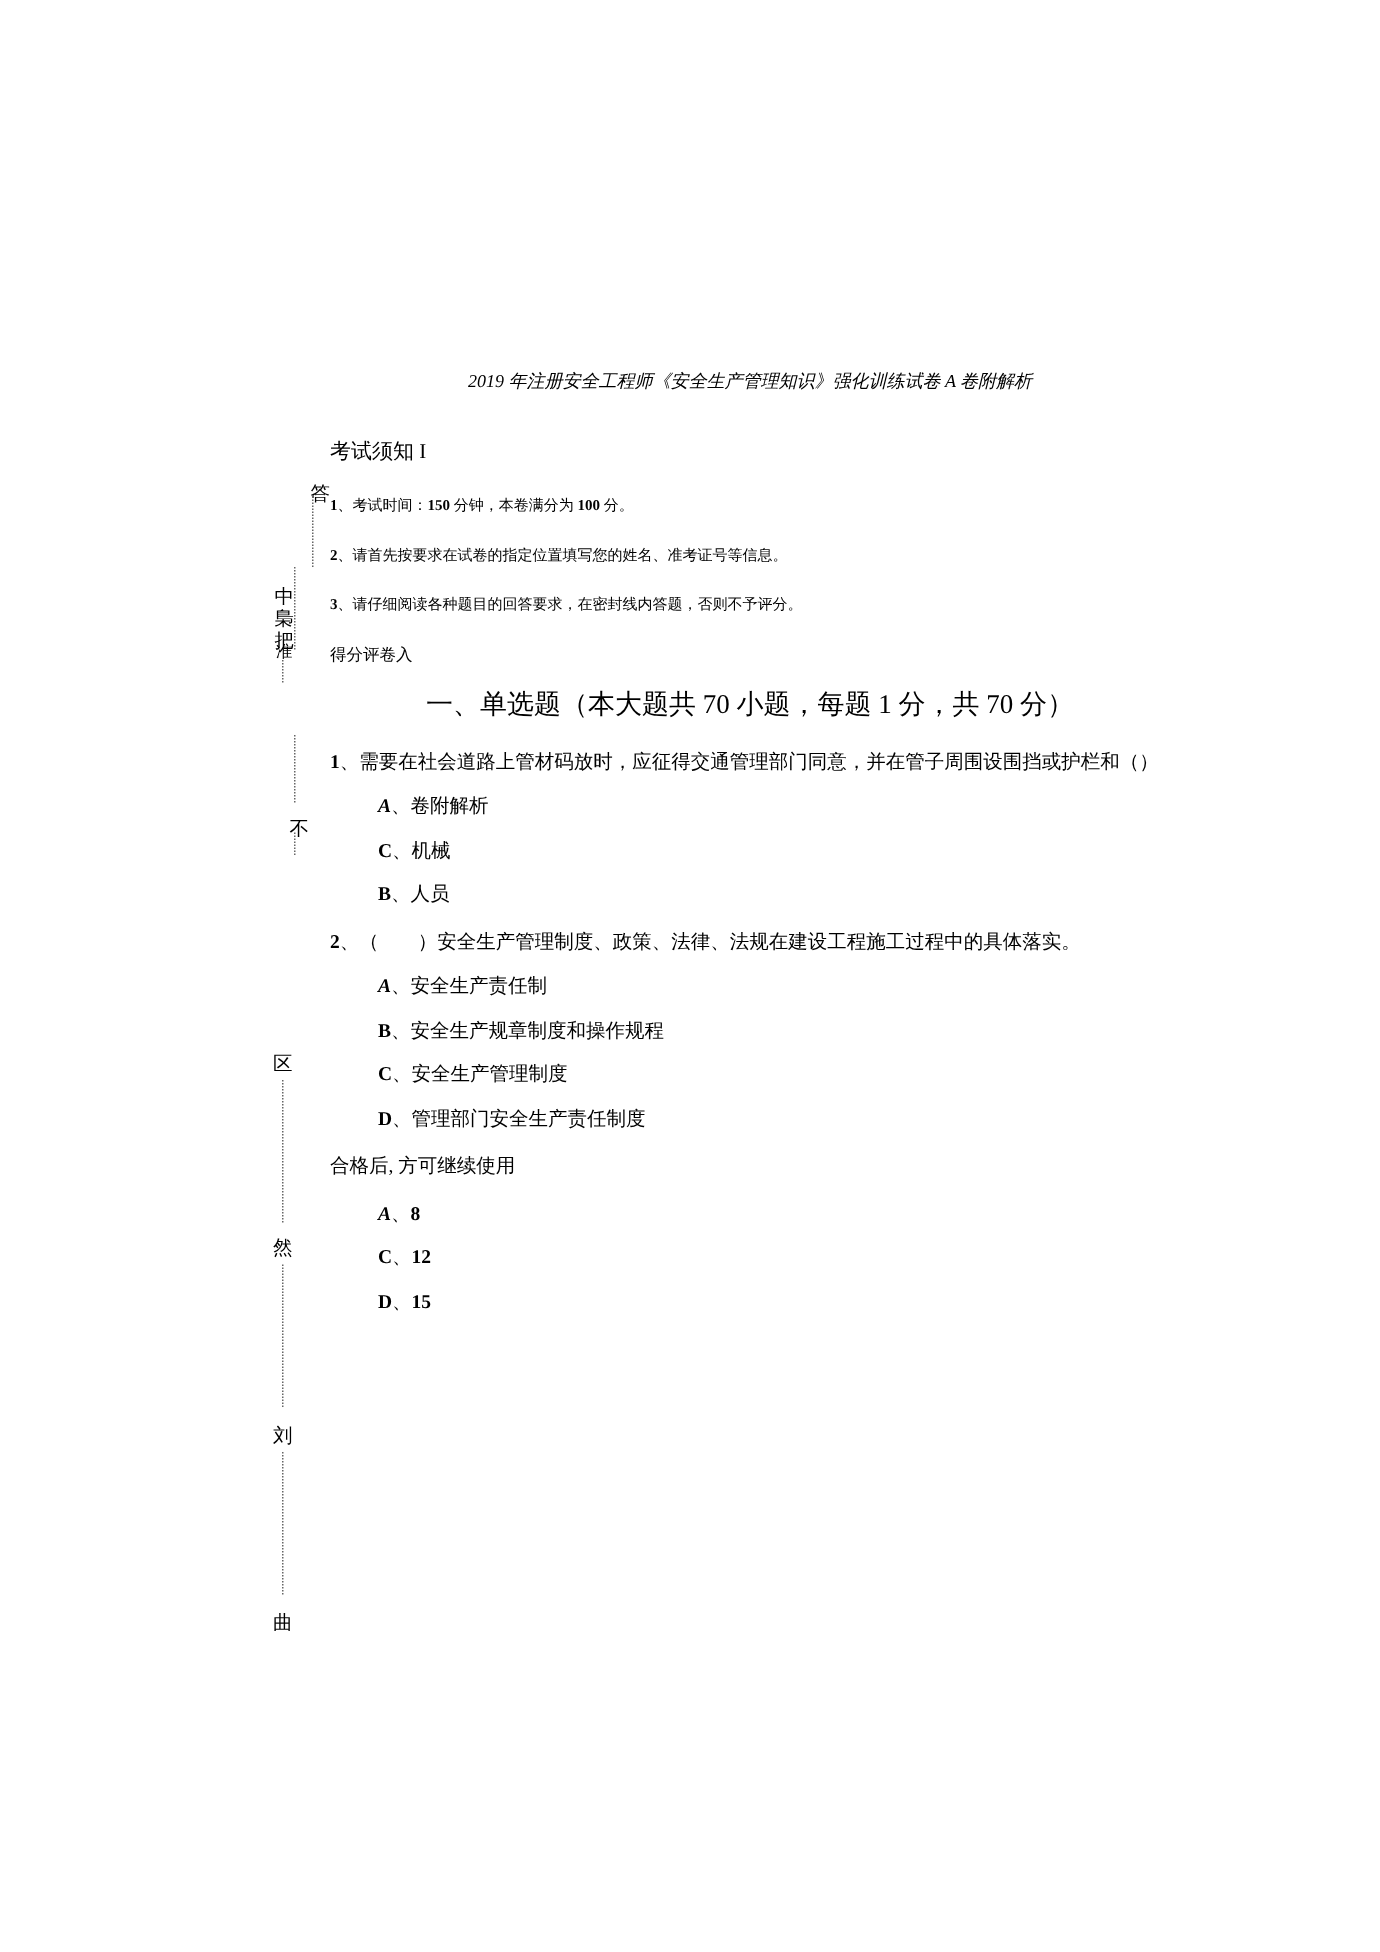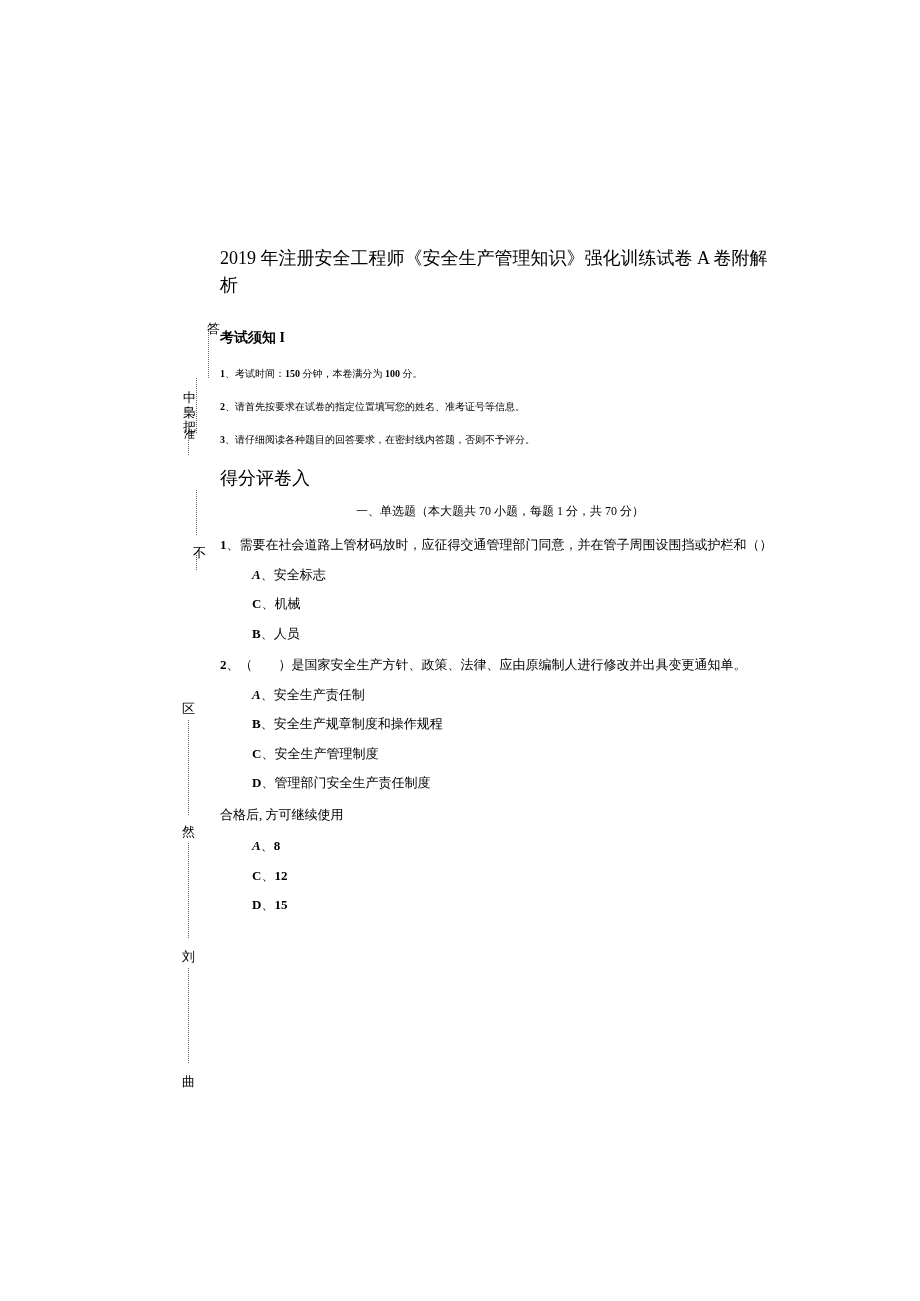--- a/index.html
+++ b/index.html
@@ -13,41 +13,42 @@
     }
     .content {
       position: absolute;
       left: 220px;
       top: 245px;
       width: 560px;
       font-size: 13.5px;
       line-height: 1.5;
     }
     .title {
-      text-align: left;
-      font-size: 18px;
+      text-align: center;
+      font-size: 12px;
       margin-bottom: 28px;
+      font-style: italic;
     }
     .notice-heading {
-      font-weight: bold;
+      font-weight: normal;
       margin-bottom: 18px;
       font-size: 14px;
     }
     .notice-item {
       margin-bottom: 18px;
       font-size: 10px;
     }
     .bold { font-weight: bold; }
     .score-row {
       margin-bottom: 10px;
-      font-size: 18px;
+      font-size: 11px;
     }
     .section-title {
       text-align: center;
-      font-size: 12px;
+      font-size: 18px;
       margin-bottom: 15px;
       margin-top: 5px;
     }
     .question {
       margin-bottom: 12px;
       font-size: 13px;
     }
     .question-text {
       margin-bottom: 10px;
     }
@@ -136,28 +137,28 @@
   </div>
 
   <div class="score-row">得分评卷入</div>
 
   <div class="section-title">一、单选题（本大题共 70 小题，每题 1 分，共 70 分）</div>
 
   <div class="question">
     <div class="question-text">
       <span class="bold">1</span><span>、需要在社会道路上管材码放时，应征得交通管理部门同意，并在管子周围设围挡或护栏和（）</span>
     </div>
-    <div class="option"><span class="bold" style="font-style:italic">A</span><span>、安全标志</span></div>
+    <div class="option"><span class="bold" style="font-style:italic">A</span><span>、卷附解析</span></div>
     <div class="option"><span class="bold">C</span><span>、机械</span></div>
     <div class="option"><span class="bold">B</span><span>、人员</span></div>
   </div>
 
   <div class="question">
     <div class="question-text">
-      <span class="bold">2</span><span>、（　　）是国家安全生产方针、政策、法律、应由原编制人进行修改并出具变更通知单。</span>
+      <span class="bold">2</span><span>、（　　）安全生产管理制度、政策、法律、法规在建设工程施工过程中的具体落实。</span>
     </div>
     <div class="option"><span class="bold" style="font-style:italic">A</span><span>、安全生产责任制</span></div>
     <div class="option"><span class="bold">B</span><span>、安全生产规章制度和操作规程</span></div>
     <div class="option"><span class="bold">C</span><span>、安全生产管理制度</span></div>
     <div class="option"><span class="bold">D</span><span>、管理部门安全生产责任制度</span></div>
   </div>
 
   <div class="question">
     <div class="q3-extra">合格后, 方可继续使用</div>
     <div class="option"><span class="bold" style="font-style:italic">A</span><span>、</span><span class="bold">8</span></div>

